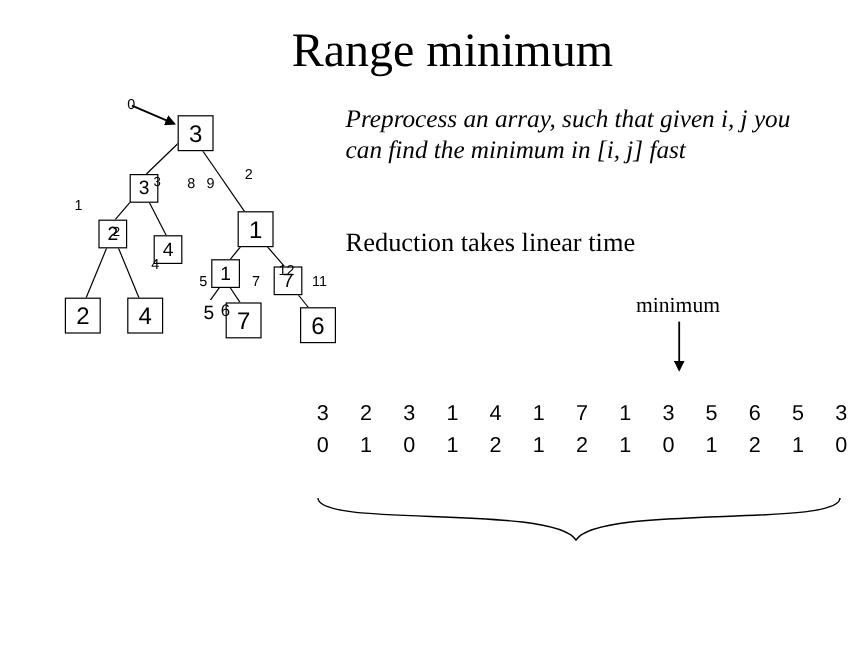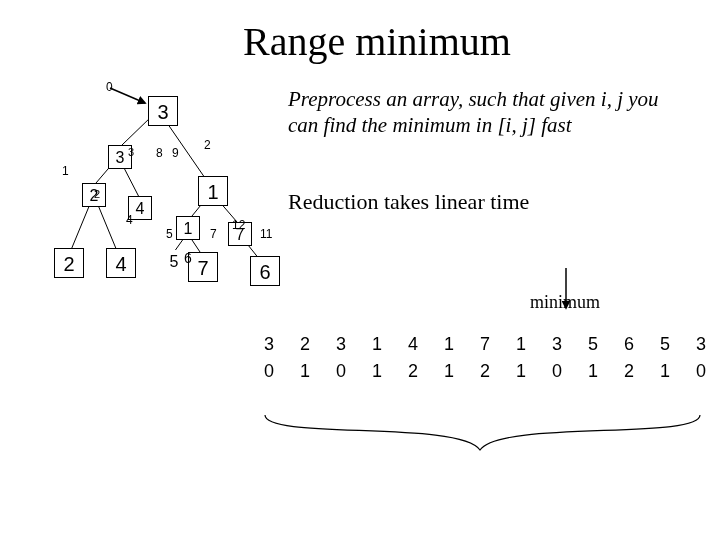--- a/index.html
+++ b/index.html
@@ -69,21 +69,21 @@
   }
 </style>
 </head>
 <body>
 
 <div class="title">Range minimum</div>
 
 <div class="paragraph" style="left:288px; top:86px; width:400px;font-style:italic;">Preprocess an array, such that given i, j you can find the minimum in [i, j] fast</div>
 <div class="paragraph" style="left:288px; top:188px; font-size:22px;">Reduction takes linear time</div>
 
-<div class="minlabel" style="left:530px; top:244px;margin-top:48px;">minimum</div>
+<div class="minlabel" style="left:530px; top:244px;">minimum</div>
 
 <svg class="overlay" width="720" height="540">
   <defs>
     <marker id="arrow" viewBox="0 0 10 10" refX="8" refY="5" markerWidth="6" markerHeight="6" orient="auto-start-reverse">
       <path d="M 0 0 L 10 5 L 0 10 z" fill="#000"></path>
     </marker>
   </defs>
 
   <line x1="110" y1="88" x2="145" y2="103" stroke="#000" stroke-width="1.5" marker-end="url(#arrow)"></line>
 

